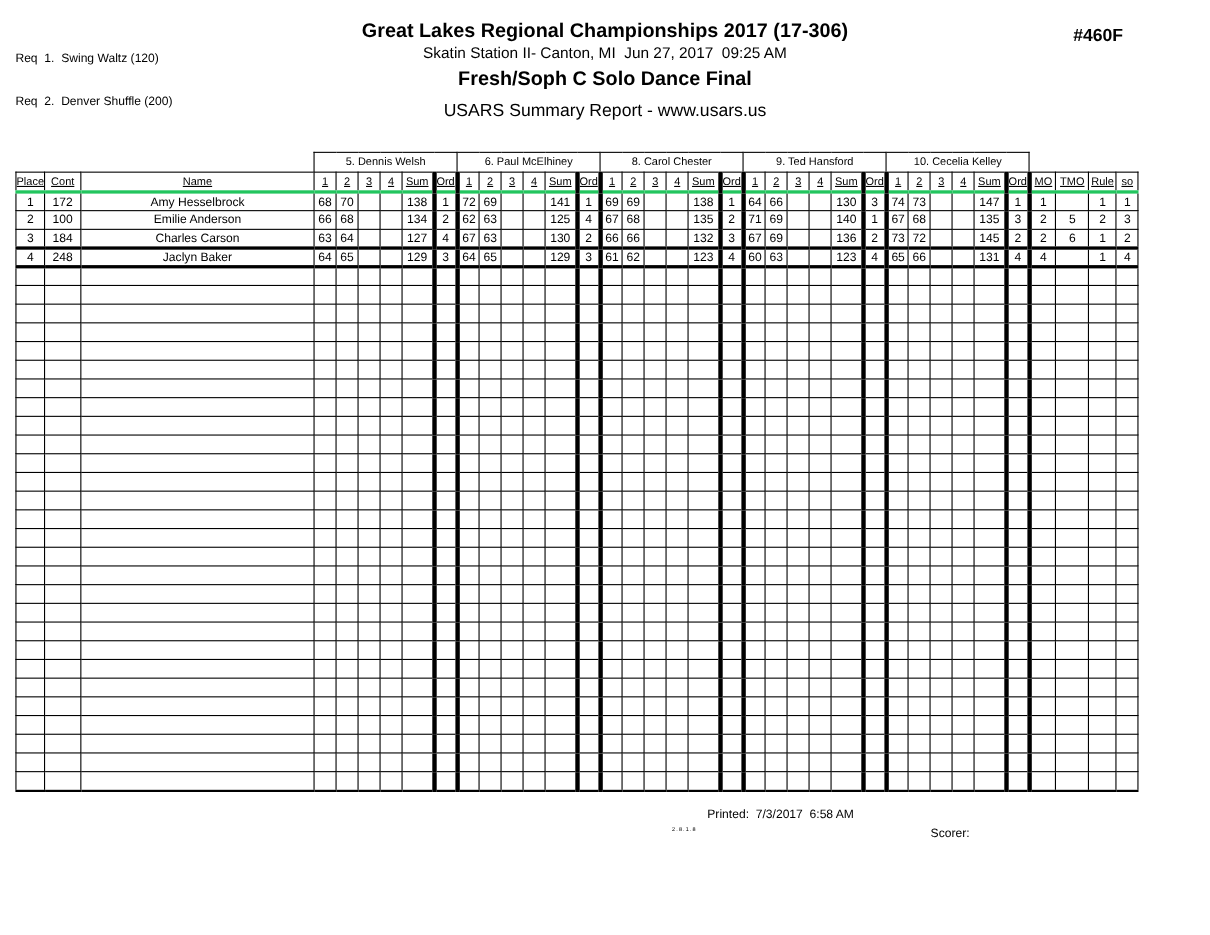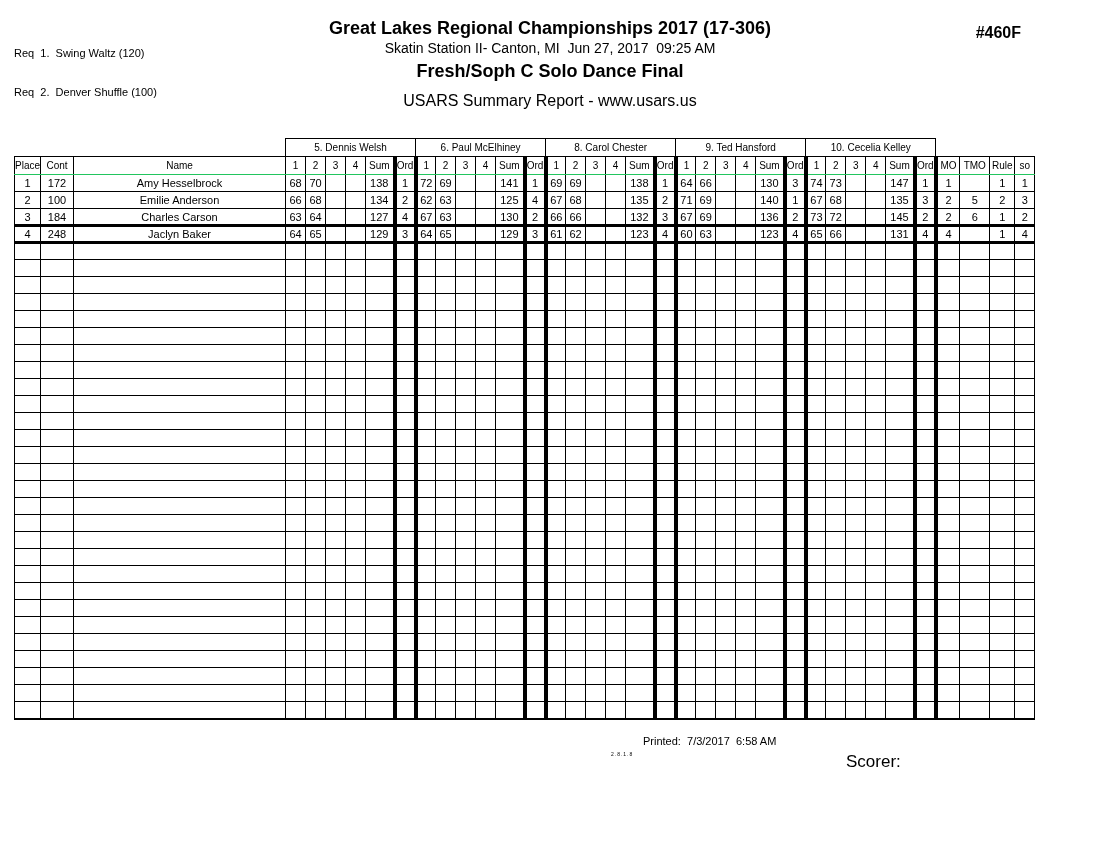--- a/index.html
+++ b/index.html
@@ -18,44 +18,44 @@
 
   
   table.results { position:absolute; left:14px; top:138px; border-collapse:collapse; table-layout:fixed; width:1021px;padding-left:42px; }
   table.results th, table.results td {
     border:1px solid #000; padding:0; overflow:hidden; white-space:nowrap;
     font-size:11px; text-align:center; font-weight:normal;
   }
   table.results th { height:18px; font-size:10px; }
   .jname { text-align:left; padding-left:5px; font-size:11px; white-space:pre; }
   .spacer { border:none !important; }
-  #subheader-row th { border-bottom:1px solid #22c55e; }
+  #subheader-row th { border-bottom:3px solid #22c55e;text-decoration:underline; }
   .name-h { text-align:left; padding-left:4px; }
   .ordcol { border-left:4px solid #000 !important; border-right:4px solid #000 !important; }
   table.results td { height:17px; }
   td.place { text-align:left; padding-left:6px; }
   td.name  { text-align:left; padding-left:4px; }
   td.sum   { text-align:right; padding-right:3px; }
   .bold { font-weight:bold; }
   tr.thick-bottom td { border-bottom:3px solid #000; }
   tr.last-row td { border-bottom:2px solid #000; }
 
   
   .ver     { position:absolute; left:611px; top:751px; font-size:5px; letter-spacing:1px; }
   .printed { position:absolute; left:643px; top:735px; font-size:11px; white-space:pre; }
-  .scorer  { position:absolute; left:846px; top:752px; font-size:17px; }
+  .scorer  { position:absolute; left:846px; top:752px; font-size:11px; }
 </style>
 </head>
 <body>
 
 <div class="page">
 
   <div class="reqs">
     <div>Req  1.  Swing Waltz (120)</div>
-    <div>Req  2.  Denver Shuffle (100)</div>
+    <div>Req  2.  Denver Shuffle (200)</div>
   </div>
 
   <div class="center-head">
     <div class="title">Great Lakes Regional Championships 2017 (17-306)</div>
     <div class="venue">Skatin Station II- Canton, MI  Jun 27, 2017  09:25 AM</div>
     <div class="event">Fresh/Soph C Solo Dance Final</div>
     <div class="report">USARS Summary Report - www.usars.us</div>
   </div>
 
   <div class="docnum">#460F</div>

